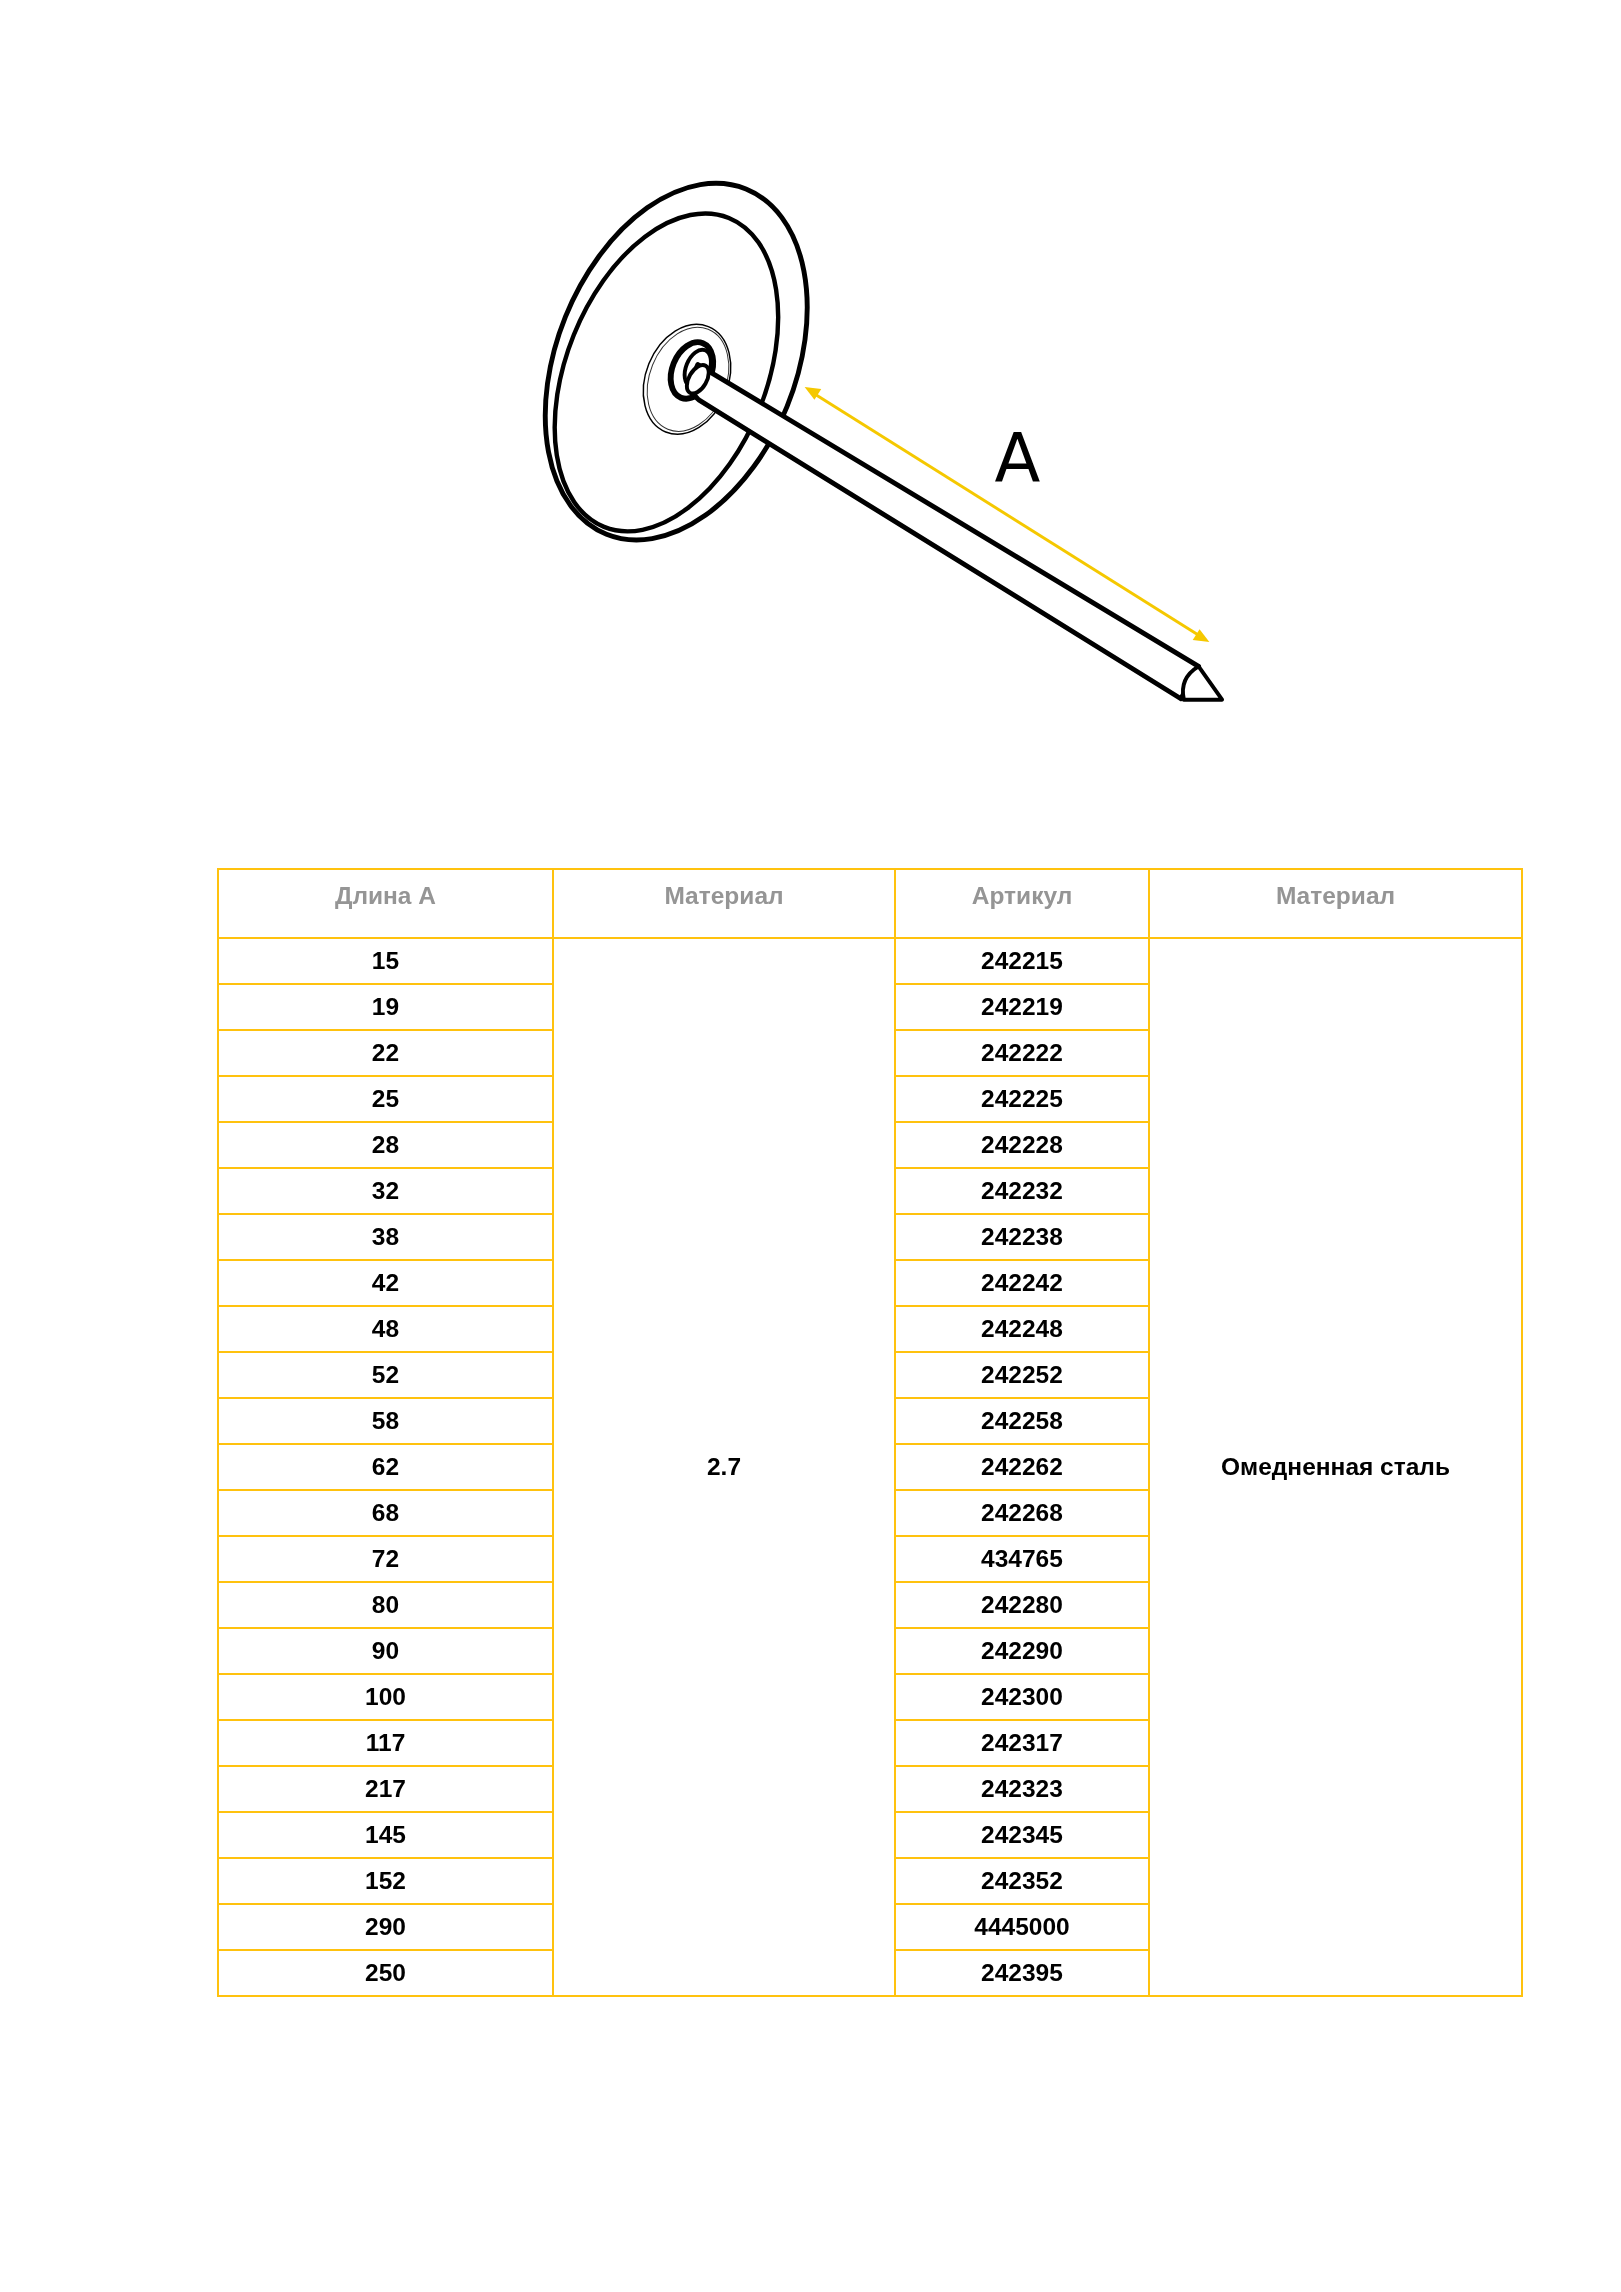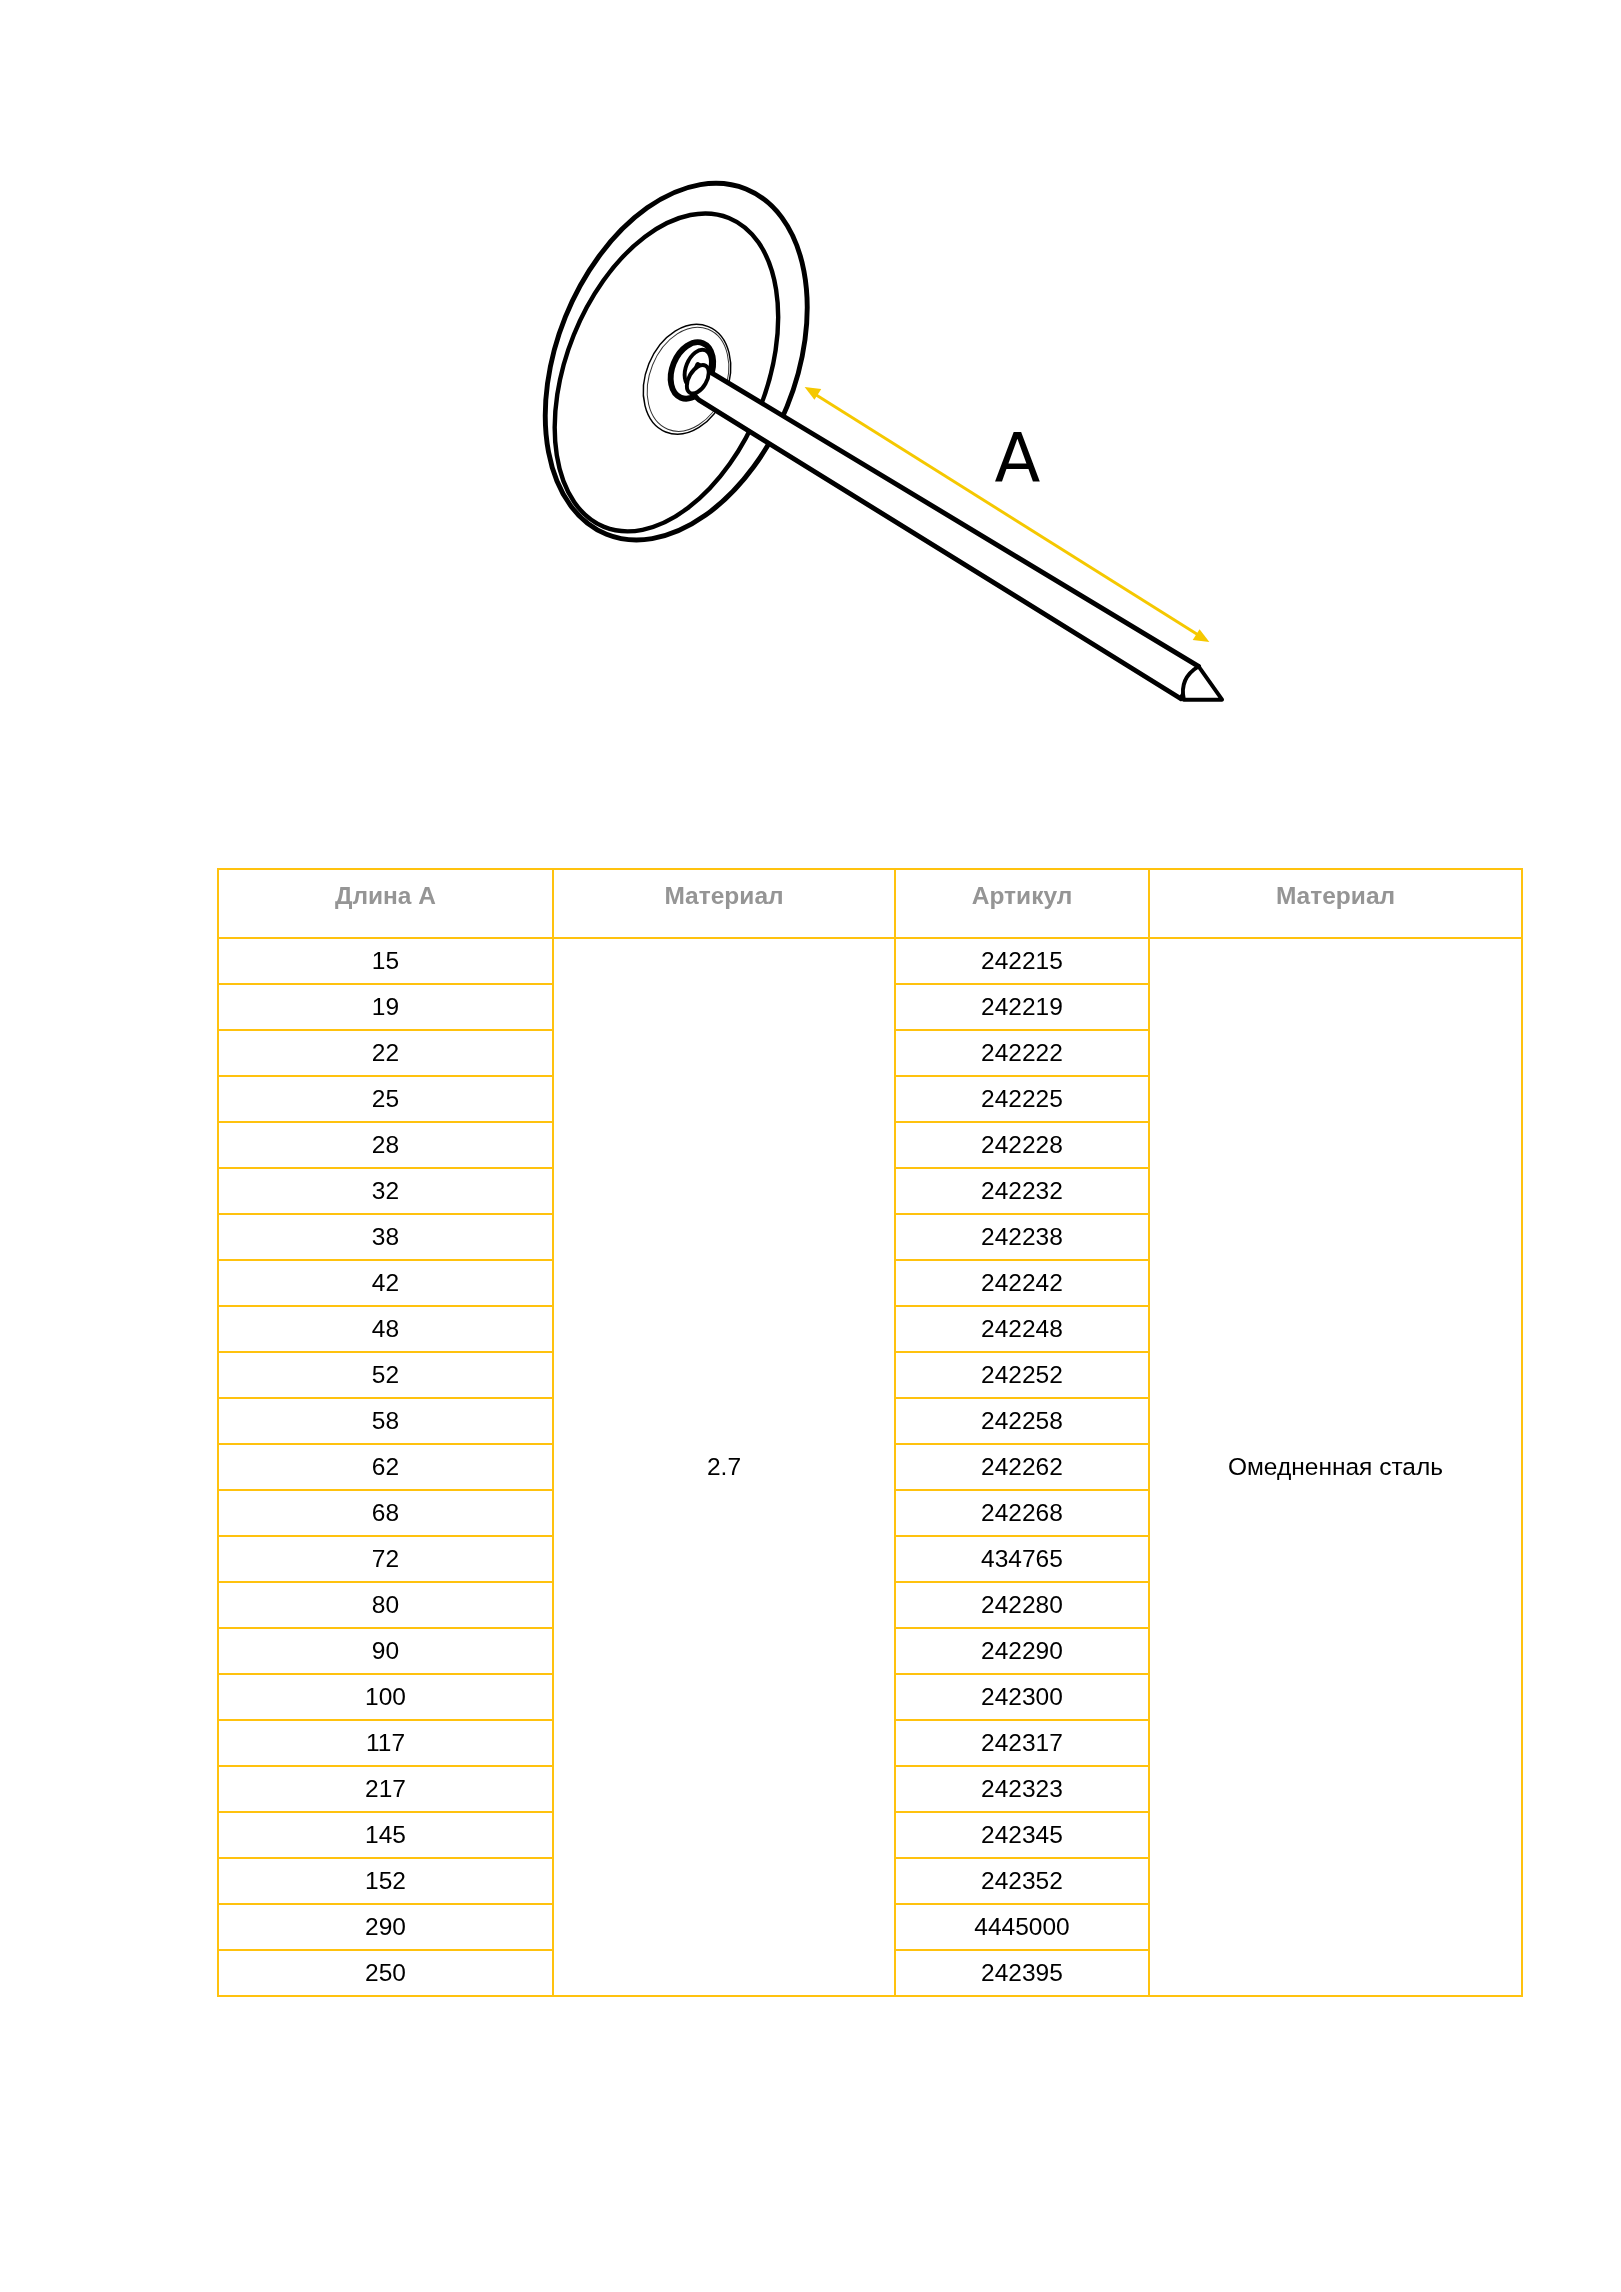--- a/index.html
+++ b/index.html
@@ -46,21 +46,21 @@
     border-collapse: collapse;
     table-layout: fixed;
     margin-top: 14px;
   }
   table.spec td, table.spec th {
     border: 2px solid #FFC20E;
     padding: 0;
     text-align: center;
     color: #000;
     font-size: 24.5px;
-    font-weight: normal;
+    font-weight: bold;
     font-family: "Liberation Sans", "DejaVu Sans", sans-serif;
   }
   table.spec th {
     height: 69px;
     vertical-align: top;
     color: #959595;
     font-weight: bold;
     padding-top: 11.8px;
     box-sizing: border-box;
   }

